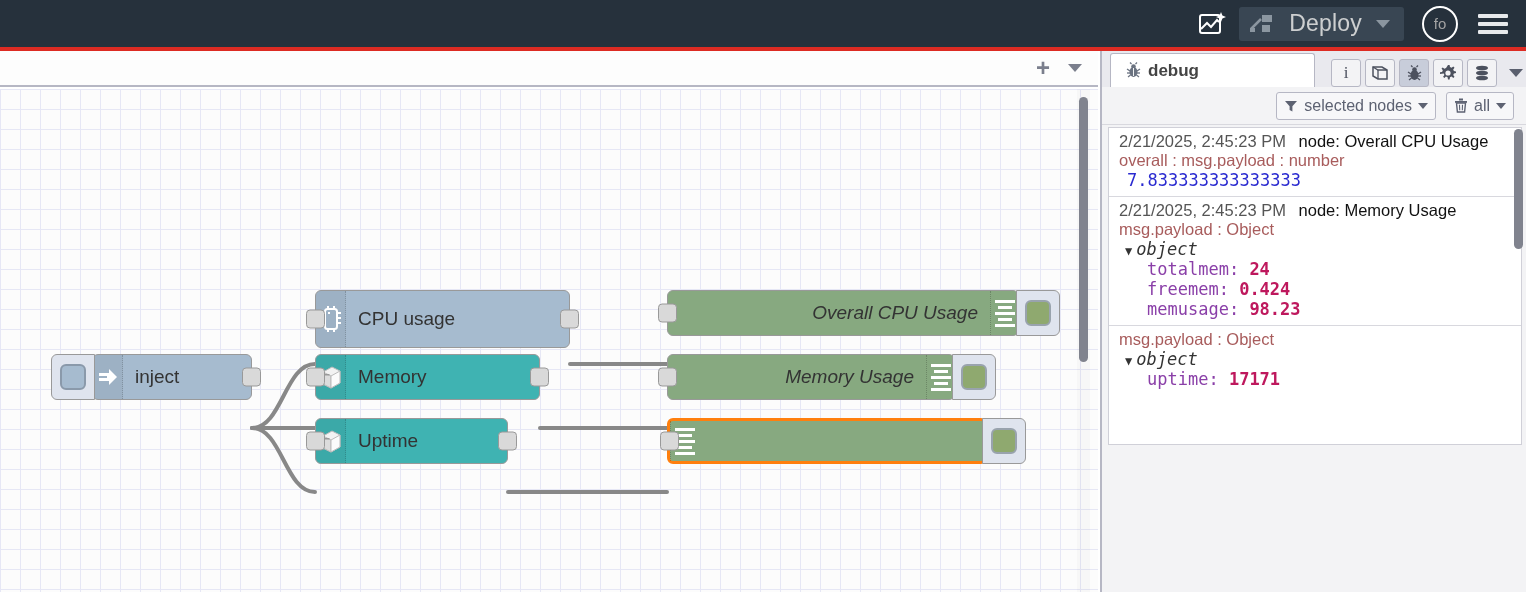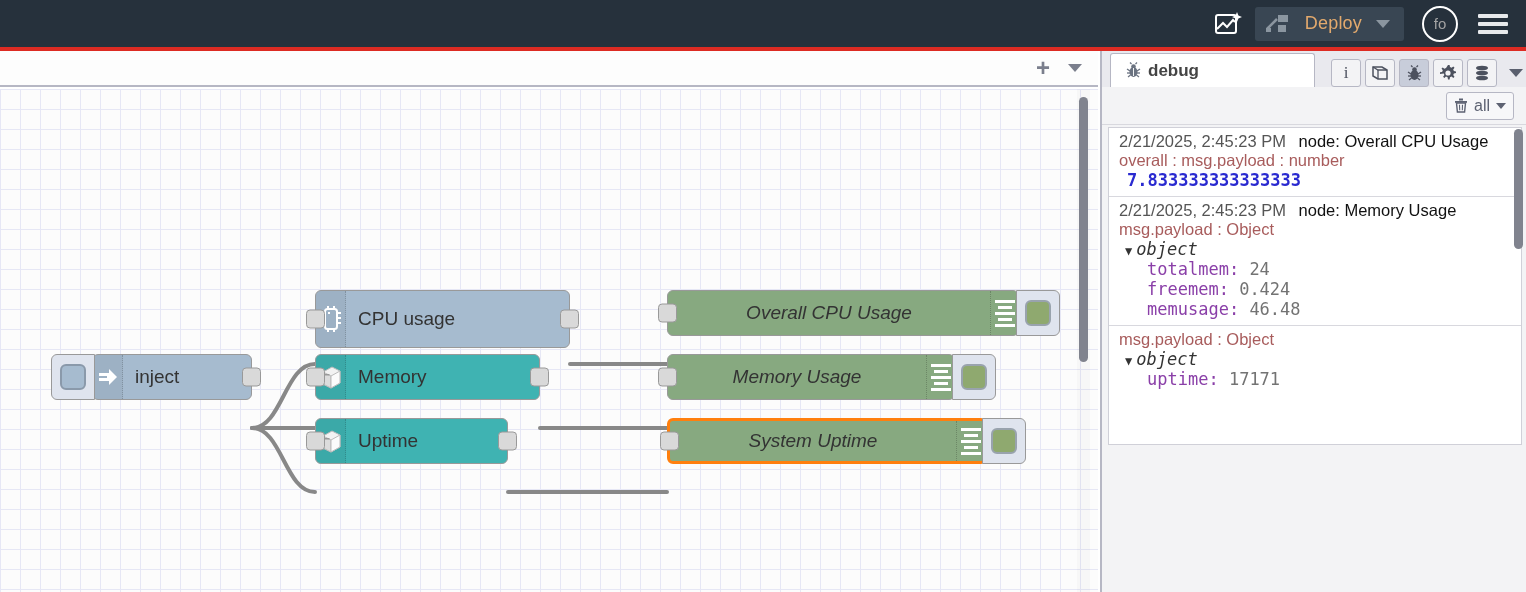--- a/index.html
+++ b/index.html
@@ -21,21 +21,21 @@
     background: #dd2b23;
   }
   .hdr-btn { display: flex; align-items: center; justify-content: center; cursor: pointer; }
   .hdr-icon-btn { width: 42px; height: 40px; margin-right: 6px; }
   .deploy-btn {
     height: 34px; background: #3c4a57; border-radius: 3px;
     display: flex; align-items: center; padding: 0 6px 0 10px;
     margin-right: 18px; cursor: pointer; opacity: .88;
   }
   .deploy-label {
-    color: #fdba74; font-size: 18px; padding: 0 14px 0 10px; letter-spacing: .2px;
+    color: #e5e5e5; font-size: 23px; padding: 0 14px 0 10px; letter-spacing: .2px;
   }
   .deploy-caret {
     width: 0; height: 0; border-left: 7px solid transparent;
     border-right: 7px solid transparent; border-top: 8px solid #9aa4ae;
     margin-right: 8px;
   }
   .avatar {
     width: 36px; height: 36px; border-radius: 50%; border: 2px solid #fff;
     color: #a3a3a3; font-size: 15px; display: flex; align-items: center;
     justify-content: center; margin-right: 20px; cursor: pointer;
@@ -94,21 +94,21 @@
   .node-icon-box {
     width: 30px; height: 100%; display: flex; align-items: center;
     justify-content: center; border-right: 1px dotted rgba(0,0,0,0.18);
     background: rgba(0,0,0,0.05); border-radius: 5px 0 0 5px; flex: none;
   }
   .node-label {
     flex: 1; font-size: 19px; color: #333; padding: 0 12px;
     white-space: nowrap; overflow: hidden;
   }
   .node-label.center-right { text-align: right; }
-  .node-label.italic { font-style: italic; text-align: center; }
+  .node-label.italic { font-style: italic; }
 
   .port {
     position: absolute; width: 19px; height: 19px; background: #d9d9d9;
     border: 1px solid #999; border-radius: 4px;
   }
   .port.in  { left: -10px; top: 50%; transform: translateY(-50%); }
   .port.out { right: -10px; top: 50%; transform: translateY(-50%); }
 
   
   .inject-btn {
@@ -188,33 +188,33 @@
     position: absolute; top: 76px; left: 6px; width: 414px; height: 318px;
     background: #fff; border: 1px solid #d0d0d8; overflow: hidden;
   }
   .msg { border-bottom: 1px solid #d8d8de; padding: 4px 0 6px 10px; }
   .msg:last-child { border-bottom: none; }
   .msg-head { font-size: 16.5px; color: #555; white-space: nowrap; }
   .msg-head .nodename { color: #111; margin-left: 8px; }
   .msg-topic { font-size: 16.5px; color: #a85c5c; }
   .msg-value {
     font-family: "DejaVu Sans Mono", monospace; font-size: 17px;
-    color: #2a2ad0; font-weight: bold; padding-left: 8px;
+    color: #2a2ad0; font-weight: normal; padding-left: 8px;
   }
   .obj-head {
     font-family: "DejaVu Sans Mono", monospace; font-style: italic;
     font-size: 17px; color: #333; padding-left: 6px;
   }
   .obj-head .tw { color: #333; font-size: 12px; margin-right: 4px; }
   .obj-row {
     font-family: "DejaVu Sans Mono", monospace; font-size: 17px;
     padding-left: 28px; white-space: nowrap;
   }
   .obj-key { color: #8a3fa8; }
-  .obj-val { color: #737373; font-weight: normal; }
+  .obj-val { color: #be185d; font-weight: bold; }
   .sb-scrollbar {
     position: absolute; right: 3px; top: 78px; width: 9px; height: 120px;
     background: #80838e; border-radius: 5px; cursor: pointer;
   }
 </style>
 </head>
 <body>
 
 <div id="app">
 
@@ -363,21 +363,20 @@
             <i style="width:14px"></i>
             <i style="width:20px"></i>
         </div>
         <div class="debug-btn">
           <div class="debug-btn-inner"></div>
         </div>
       </div>
 
       <div class="node selected" style="left:667px; top:329px; width:320px; height:46px; background:#87a980;">
         <div class="port in"></div>
-        <div class="node-label center-right italic">System Uptime</div>
         <div class="debug-lines">
           <i style="width:20px"></i>
             <i style="width:14px"></i>
             <i style="width:20px"></i>
             <i style="width:14px"></i>
             <i style="width:20px"></i>
         </div>
         <div class="debug-btn">
           <div class="debug-btn-inner"></div>
         </div>
@@ -451,20 +450,27 @@
             <ellipse cx="9" cy="9" rx="6" ry="2.3" fill="#4c515e"></ellipse>
             <ellipse cx="9" cy="14" rx="6" ry="2.3" fill="#4c515e"></ellipse>
           </svg>
         </div>
         <div class="sb-caret"></div>
       </div>
     </div>
 
     <div class="sb-filterrow">
       <div class="pill">
+        <svg width="14" height="14" viewBox="0 0 14 14">
+          <path d="M1 2 H13 L8.4 7.3 V12.5 L5.6 11 V7.3 Z" fill="#5d6272"></path>
+        </svg>
+        <span>selected nodes</span>
+        <span class="cv"></span>
+      </div>
+      <div class="pill">
         <svg width="14" height="15" viewBox="0 0 14 15">
           <rect x="1" y="3" width="12" height="1.8" fill="#5d6272"></rect>
           <rect x="5" y="0.5" width="4" height="2" fill="#5d6272"></rect>
           <path d="M2.5 5 H11.5 L10.6 14 H3.4 Z" fill="none" stroke="#5d6272" stroke-width="1.4"></path>
           <g stroke="#5d6272" stroke-width="1.1">
             <line x1="5.5" y1="6.8" x2="5.7" y2="12.3"></line>
             <line x1="8.5" y1="6.8" x2="8.3" y2="12.3"></line>
           </g>
         </svg>
         <span>all</span>
@@ -492,21 +498,21 @@
         <div class="obj-head">
           <span class="tw">▼</span><span>object</span>
         </div>
         <div class="obj-row">
           <span class="obj-key">totalmem</span><span class="obj-key">: </span><span class="obj-val">24</span>
         </div>
         <div class="obj-row">
           <span class="obj-key">freemem</span><span class="obj-key">: </span><span class="obj-val">0.424</span>
         </div>
         <div class="obj-row">
-          <span class="obj-key">memusage</span><span class="obj-key">: </span><span class="obj-val">46.48</span>
+          <span class="obj-key">memusage</span><span class="obj-key">: </span><span class="obj-val">98.23</span>
         </div>
       </div>
 
       <div class="msg">
         <div class="msg-topic">msg.payload : Object</div>
         <div class="obj-head">
           <span class="tw">▼</span><span>object</span>
         </div>
         <div class="obj-row">
           <span class="obj-key">uptime</span><span class="obj-key">: </span><span class="obj-val">17171</span>

